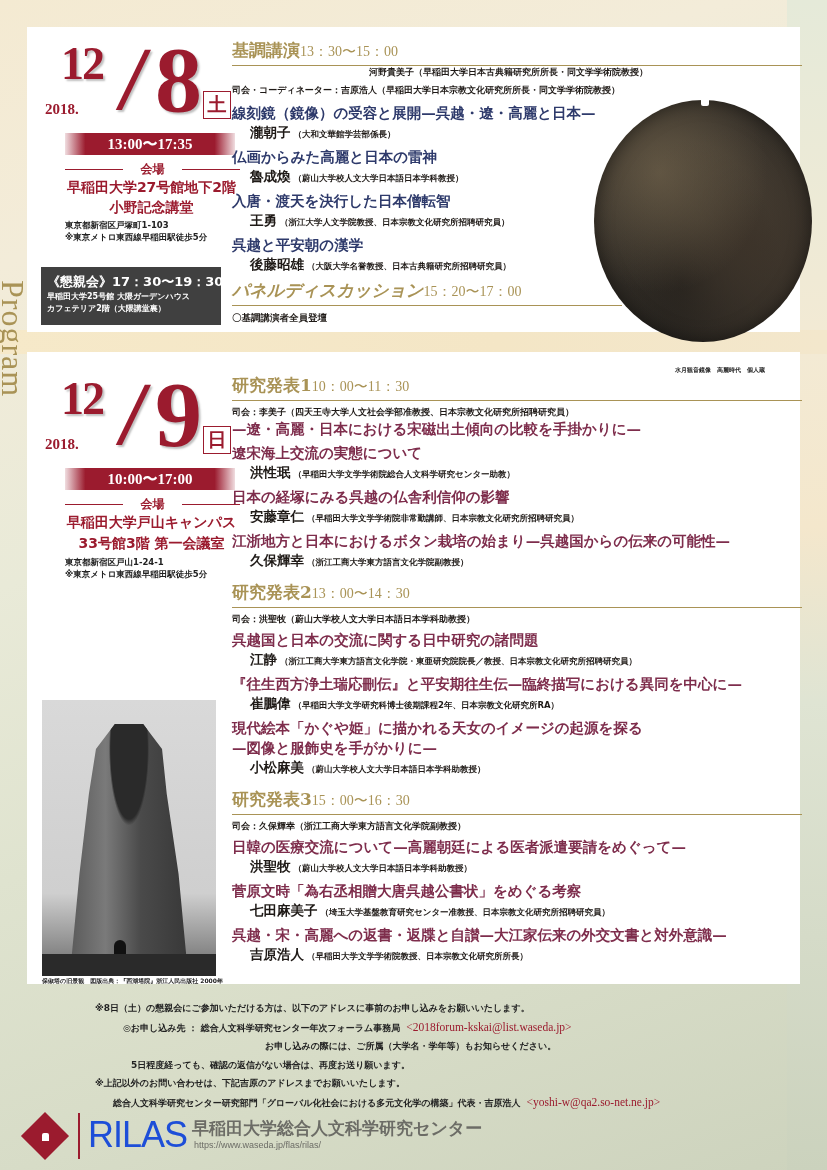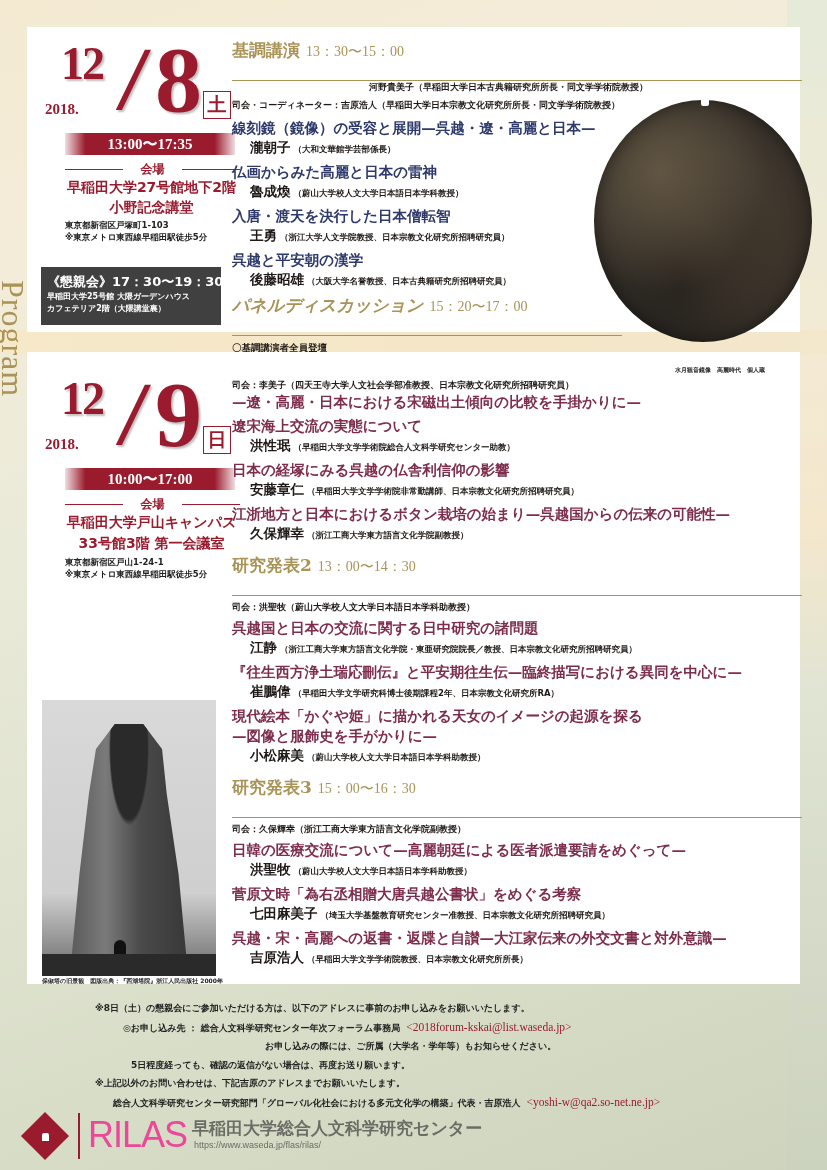--- a/index.html
+++ b/index.html
@@ -85,22 +85,22 @@
       position: absolute; left: 14px; top: 240px; width: 180px; height: 58px;
       background: #404040; color: #fff; padding: 6px 6px;
       font-family: "DejaVu Sans", sans-serif;
     }
     .party-title { font-size: 13px; font-weight: bold; white-space: nowrap; }
     .party-line { font-size: 8px; font-weight: bold; line-height: 12px; white-space: nowrap; }
 
     
     .content { position: absolute; left: 205px; }
     .sec-head {
-      display: flex; align-items: baseline; gap: 6px;
-      border-bottom: 1.5px solid #a99356; padding-bottom: 18px; width: 570px;
+      display: flex; align-items: baseline; gap: 0;
+      border-bottom: 1.5px solid #a99356; padding-bottom: 3px; width: 570px;
     }
     .sec-title { font-size: 17px; color: #a99356; font-weight: bold; }
     .sec-time { font-size: 14px; color: #a99356; font-family: "Liberation Serif", serif; }
     .moderator {
       font-size: 9px; font-weight: bold; font-family: "DejaVu Sans", sans-serif;
       margin-top: 5px; white-space: nowrap; line-height: 13px;
     }
     .mod-indent { padding-left: 137px; }
     .talk-title { font-size: 14.5px; font-weight: bold; margin-top: 4px; line-height: 20px; white-space: nowrap; }
     .t-blue .talk-title { color: #2e3a6b; }
@@ -157,21 +157,21 @@
     .email { color: #9b1b2e; font-family: "Liberation Serif", serif; font-size: 11.5px; font-weight: normal; margin-left: 6px; }
 
     
     .logo-diamond {
       position: absolute; left: 28px; top: 1119px; width: 34px; height: 34px;
       background: #9b1b2e; transform: rotate(45deg);
     }
     .logo-mark { position: absolute; left: 42px; top: 1133px; width: 7px; height: 8px; background: #fff; border-radius: 2px 2px 0 0; }
     .logo-divider { position: absolute; left: 78px; top: 1113px; width: 1.5px; height: 46px; background: #9b1b2e; }
     .logo-rilas {
-      position: absolute; left: 88px; top: 1114px; font-size: 36px; color: #ec4899;
+      position: absolute; left: 88px; top: 1114px; font-size: 36px; color: #1d4ed8;
       font-family: "Liberation Sans", sans-serif; letter-spacing: -1px;
     }
     .logo-jp {
       position: absolute; left: 192px; top: 1117px; font-size: 17px; font-weight: bold; color: #6c6c66;
       font-family: "DejaVu Sans", sans-serif; white-space: nowrap;
     }
     .logo-url {
       position: absolute; left: 194px; top: 1140px; font-size: 9px; color: #6c6c66;
       font-family: "Liberation Sans", sans-serif;
     }
@@ -249,20 +249,24 @@
     <span class="date-dow">日</span>
     <div class="timebar">10:00〜17:00</div>
     <div class="venue-label">会場</div>
     <div class="venue-name" style="top:142px;">早稲田大学戸山キャンパス</div>
     <div class="venue-name" style="top:163px;">33号館3階 第一会議室</div>
     <div class="venue-addr" style="top:184px;">東京都新宿区戸山1-24-1</div>
     <div class="venue-addr" style="top:196px;">※東京メトロ東西線早稲田駅徒歩5分</div>
   </div>
 
   <div class="content" style="top:22px;">
+    <div class="sec-head">
+      <span class="sec-title">研究発表1</span>
+      <span class="sec-time">10：00〜11：30</span>
+    </div>
     <div class="moderator">司会：李美子（四天王寺大学人文社会学部准教授、日本宗教文化研究所招聘研究員）</div>
     <div class="t-red">
       <div class="talk-title" style="margin-top:0;">—遼・高麗・日本における宋磁出土傾向の比較を手掛かりに—</div>
       <div class="talk-title">遼宋海上交流の実態について</div>
       <div class="speaker"><span class="sp-name">洪性珉</span><span class="sp-aff">（早稲田大学文学学術院総合人文科学研究センター助教）</span></div>
     </div>
     <div class="t-red">
       <div class="talk-title">日本の経塚にみる呉越の仏舎利信仰の影響</div>
       <div class="speaker"><span class="sp-name">安藤章仁</span><span class="sp-aff">（早稲田大学文学学術院非常勤講師、日本宗教文化研究所招聘研究員）</span></div>
     </div>

